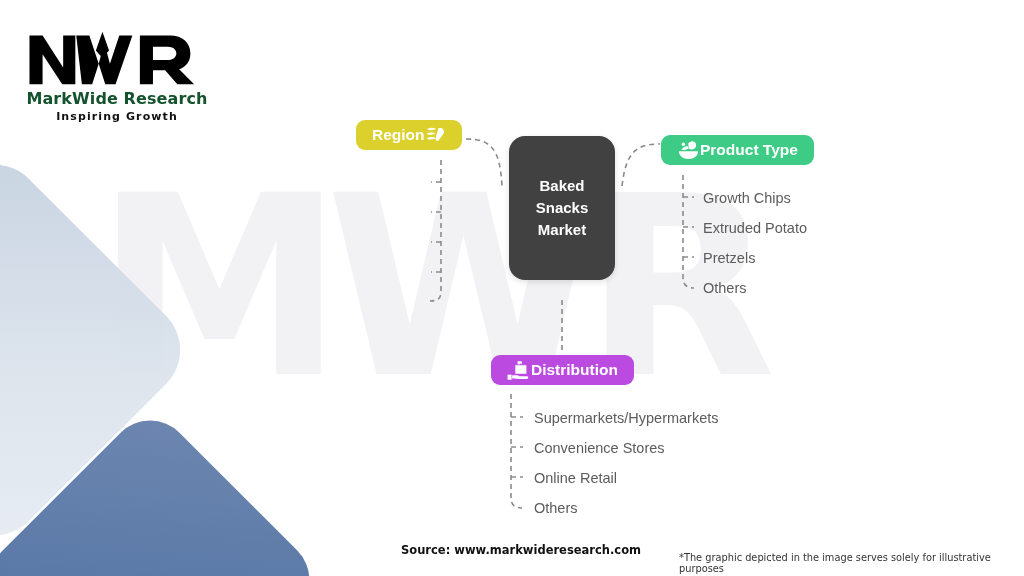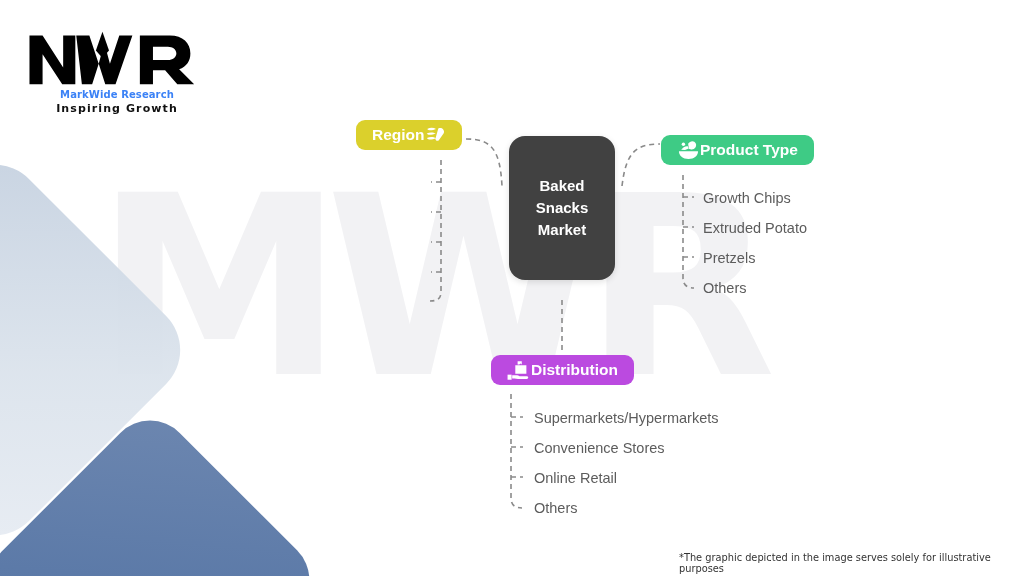--- a/index.html
+++ b/index.html
@@ -39,21 +39,21 @@
     border-radius:42px;
     transform:rotate(45deg);
     background:linear-gradient(140deg,#6d87b0 0%,#5c7aa8 50%,#50709f 100%);
   }
 
   
   .logo{position:absolute;left:22px;top:30px;width:190px;}
   .logo-mark{height:58px;display:block;}
   .logo-name{
     font-family:"DejaVu Sans", sans-serif;
-    font-weight:700;font-size:10px;color:#3b82f6;
+    font-weight:700;font-size:16px;color:#14532d;
     text-align:center;letter-spacing:.1px;margin-top:1px;
   }
   .logo-tag{
     font-family:"DejaVu Sans", sans-serif;
     font-weight:700;font-size:11px;color:#111;
     text-align:center;letter-spacing:1.1px;margin-top:2px;
   }
 
   
   .title{
@@ -221,15 +221,16 @@
     <div class="branch-item" style="left:703px;top:281px;">Others</div>
   </div>
 
   <div class="branch">
     <div class="branch-item" style="left:534px;top:411px;">Supermarkets/Hypermarkets</div>
     <div class="branch-item" style="left:534px;top:441px;">Convenience Stores</div>
     <div class="branch-item" style="left:534px;top:471px;">Online Retail</div>
     <div class="branch-item" style="left:534px;top:501px;">Others</div>
   </div>
 
+  <div class="source">Source: www.markwideresearch.com</div>
   <div class="disclaimer">*The graphic depicted in the image serves solely for illustrative purposes</div>
 
 </div>
 
 </body></html>

